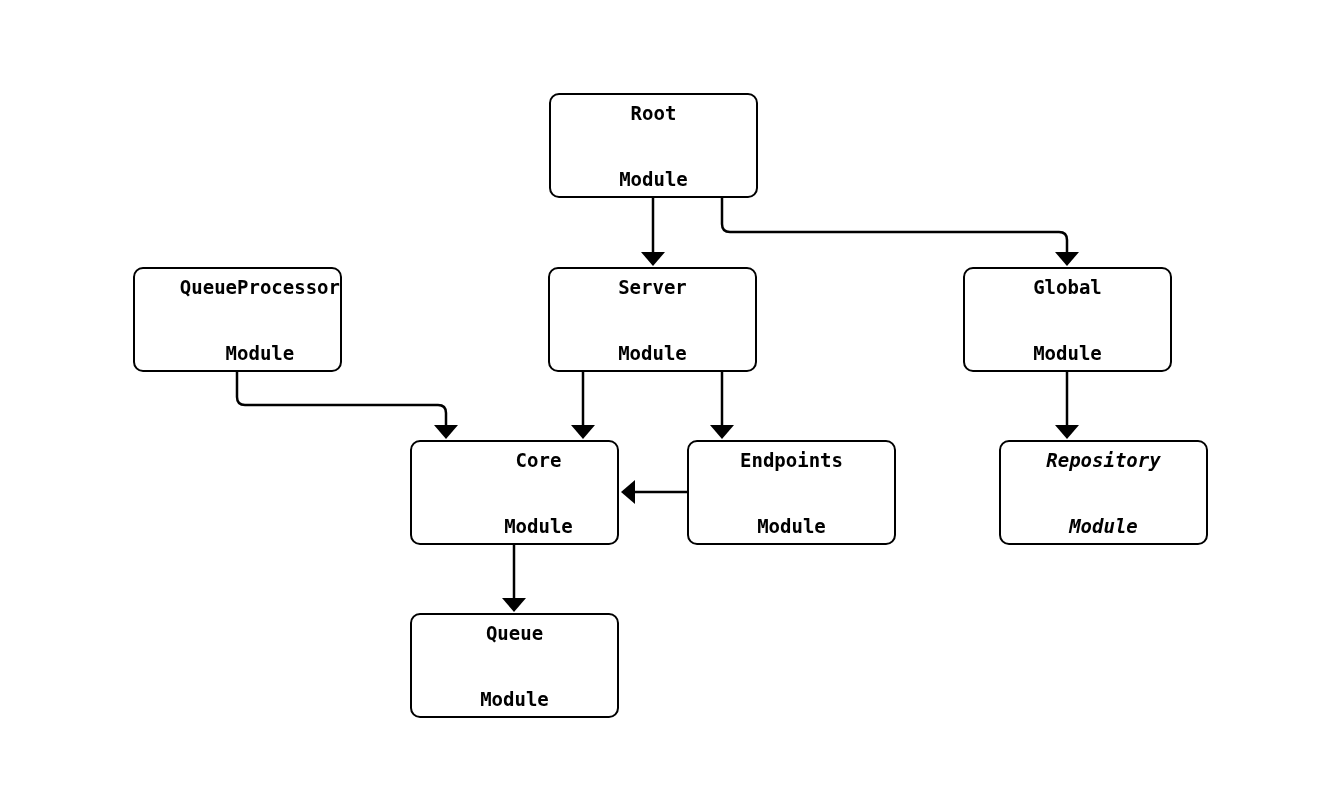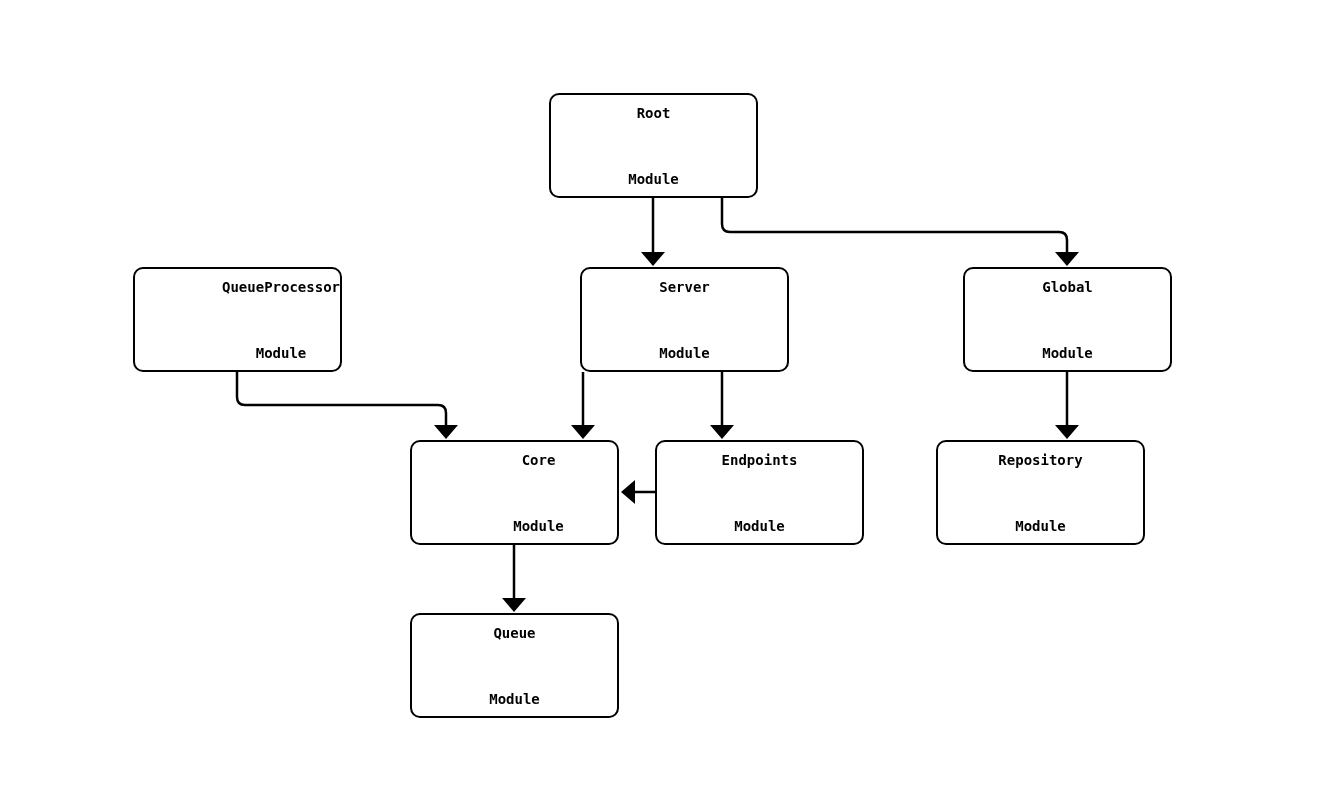--- a/index.html
+++ b/index.html
@@ -40,34 +40,34 @@
     background: #ffffff;
     border: 2.5px solid #000000;
     border-radius: 10px;
     display: flex;
     align-items: center;
     justify-content: center;
     z-index: 2;
   }
   .node-label {
     text-align: center;
-    font-size: 14px;
+    font-size: 19px;
     line-height: 22px;
     font-weight: bold;
     color: #000000;
     white-space: pre;
   }
   
   .node-root          { left: 549px; top: 93px;  }
   .node-queueprocessor{ left: 133px; top: 267px; justify-content: flex-end; }
-  .node-server        { left: 580px; top: 267px; }
+  .node-server        { left: 548px; top: 267px; }
   .node-global        { left: 963px; top: 267px; }
   .node-core          { left: 410px; top: 440px; padding-left: 48px; }
-  .node-endpoints     { left: 655px; top: 440px; }
-  .node-repository    { left: 936px; top: 440px; }
+  .node-endpoints     { left: 687px; top: 440px; }
+  .node-repository    { left: 999px; top: 440px; font-style: italic; }
   .node-queue         { left: 410px; top: 613px; align-items: center; }
 </style>
 </head>
 <body>
 
 <div class="canvas">
 
   <svg class="edges-layer" width="1337" height="809" viewBox="0 0 1337 809" xmlns="http://www.w3.org/2000/svg">
 
     <g>

